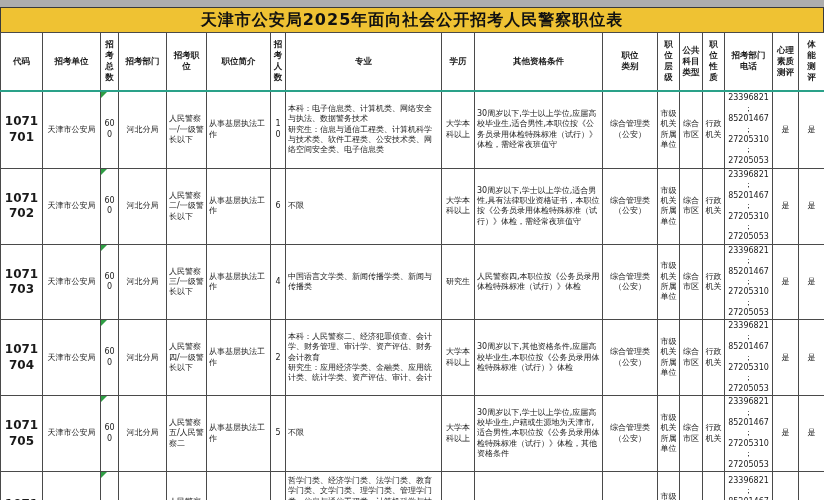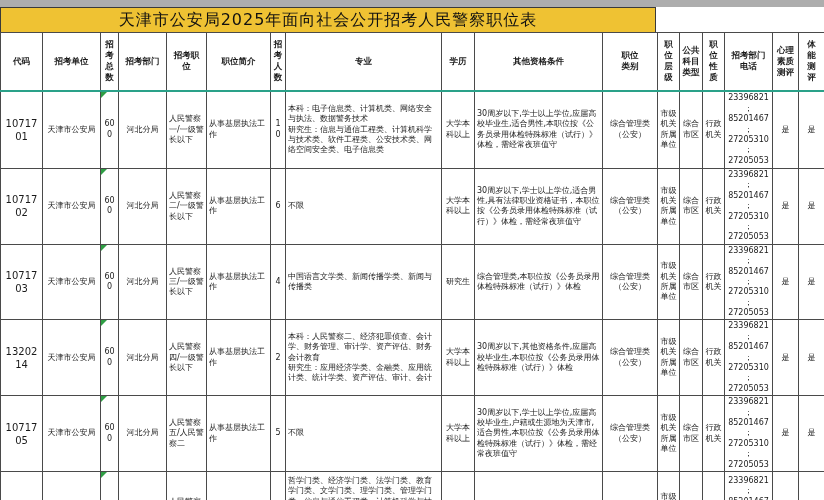--- a/index.html
+++ b/index.html
@@ -1,23 +1,23 @@
 <!DOCTYPE html>
 <html><head>
 <meta charset="utf-8">
 <style>
   * { margin:0; padding:0; box-sizing:border-box; }
   html,body { width:824px; background:#ffffff; font-family:"DejaVu Sans","Liberation Sans",sans-serif; }
   .page { width:824px; height:500px; background:#fff; overflow:hidden; }
   .top-strip { width:824px; height:7px; background:#adadad; }
   .title-bar {
-    width:656px; height:25px; background:#efc233;
+    width:824px; height:25px; background:#efc233;
     border:1px solid #3a3a3a; border-bottom:none;
     display:flex; align-items:center; justify-content:center;
-    font-size:16px; font-weight:normal; color:#111; letter-spacing:1px;
+    font-size:16px; font-weight:bold; color:#111; letter-spacing:1px;
   }
   table { width:824px; border-collapse:collapse; table-layout:fixed; background:#fff; }
   col.w-code{width:42px} col.w-unit{width:58px} col.w-total{width:18px}
   col.w-dept{width:48px} col.w-position{width:40px} col.w-brief{width:64px}
   col.w-count{width:15px} col.w-major{width:156px} col.w-degree{width:33px}
   col.w-req{width:128px} col.w-category{width:55px} col.w-level{width:22px}
   col.w-subject{width:23px} col.w-nature{width:22px} col.w-phone{width:48px}
   col.w-psych{width:26px} col.w-physical{width:26px}
   th, td {
     border:1px solid #4a4a4a;
@@ -28,21 +28,21 @@
   }
   thead tr { height:58px; }
   thead th { font-weight:bold; font-size:8.5px; background:#fff; border-bottom:2px solid #2aa189; }
   tbody tr:nth-child(1){height:78px}
   tbody tr:nth-child(2){height:57px}
   tbody tr:nth-child(3){height:55px}
   tbody tr:nth-child(4){height:75px}
   tbody tr:nth-child(5){height:63px}
   tbody tr:nth-child(6){height:82px}
   td.c-major, td.c-requirements, td.c-brief, td.c-position { text-align:left; }
-  td.c-code { font-size:10px; }
+  td.c-code { font-size:12px;font-weight:bold; }
   td.c-total { position:relative; }
   td.c-total::before {
     content:""; position:absolute; top:0; left:0;
     border-top:6px solid #2f9e44; border-right:6px solid transparent;
   }
 </style>
 </head>
 <body>
 
 <div class="page">
@@ -172,40 +172,40 @@
         <tr>
           <td class="c-code">1071703</td>
           <td class="c-unit">天津市公安局</td>
           <td class="c-total">600</td>
           <td class="c-dept">河北分局</td>
           <td class="c-position">人民警察三/一级警长以下</td>
           <td class="c-brief">从事基层执法工作</td>
           <td class="c-count">4</td>
           <td class="c-major">中国语言文学类、新闻传播学类、新闻与传播类</td>
           <td class="c-degree">研究生</td>
-          <td class="c-requirements">综合管理类,本职位按《公务员录用体检特殊标准（试行）》体检</td>
-          <td class="c-category">综合管理类
-（公安）</td>
-          <td class="c-level">市级
-机关
-所属
-单位</td>
-          <td class="c-subject_type">综合
-市区</td>
-          <td class="c-nature">行政
-机关</td>
-          <td class="c-phone">23396821；
-85201467；
-27205310；
-27205053</td>
-          <td class="c-psych">是</td>
-          <td class="c-physical">是</td>
-        </tr>
-        <tr>
-          <td class="c-code">1320214</td>
+          <td class="c-requirements">人民警察四,本职位按《公务员录用体检特殊标准（试行）》体检</td>
+          <td class="c-category">综合管理类
+（公安）</td>
+          <td class="c-level">市级
+机关
+所属
+单位</td>
+          <td class="c-subject_type">综合
+市区</td>
+          <td class="c-nature">行政
+机关</td>
+          <td class="c-phone">23396821；
+85201467；
+27205310；
+27205053</td>
+          <td class="c-psych">是</td>
+          <td class="c-physical">是</td>
+        </tr>
+        <tr>
+          <td class="c-code">1071704</td>
           <td class="c-unit">天津市公安局</td>
           <td class="c-total">600</td>
           <td class="c-dept">河北分局</td>
           <td class="c-position">人民警察四/一级警长以下</td>
           <td class="c-brief">从事基层执法工作</td>
           <td class="c-count">2</td>
           <td class="c-major">本科：人民警察二、经济犯罪侦查、会计学、财务管理、审计学、资产评估、财务会计教育
 研究生：应用经济学类、金融类、应用统计类、统计学类、资产评估、审计、会计</td>
           <td class="c-degree">大学本科以上</td>
           <td class="c-requirements">30周岁以下,其他资格条件,应届高校毕业生,本职位按《公务员录用体检特殊标准（试行）》体检</td>
@@ -229,21 +229,21 @@
         <tr>
           <td class="c-code">1071705</td>
           <td class="c-unit">天津市公安局</td>
           <td class="c-total">600</td>
           <td class="c-dept">河北分局</td>
           <td class="c-position">人民警察五/人民警察二</td>
           <td class="c-brief">从事基层执法工作</td>
           <td class="c-count">5</td>
           <td class="c-major">不限</td>
           <td class="c-degree">大学本科以上</td>
-          <td class="c-requirements">30周岁以下,学士以上学位,应届高校毕业生,户籍或生源地为天津市,适合男性,本职位按《公务员录用体检特殊标准（试行）》体检，需经常夜班值守</td>
+          <td class="c-requirements">30周岁以下,学士以上学位,应届高校毕业生,户籍或生源地为天津市,适合男性,本职位按《公务员录用体检特殊标准（试行）》体检，其他资格条件</td>
           <td class="c-category">综合管理类
 （公安）</td>
           <td class="c-level">市级
 机关
 所属
 单位</td>
           <td class="c-subject_type">综合
 市区</td>
           <td class="c-nature">行政
 机关</td>

